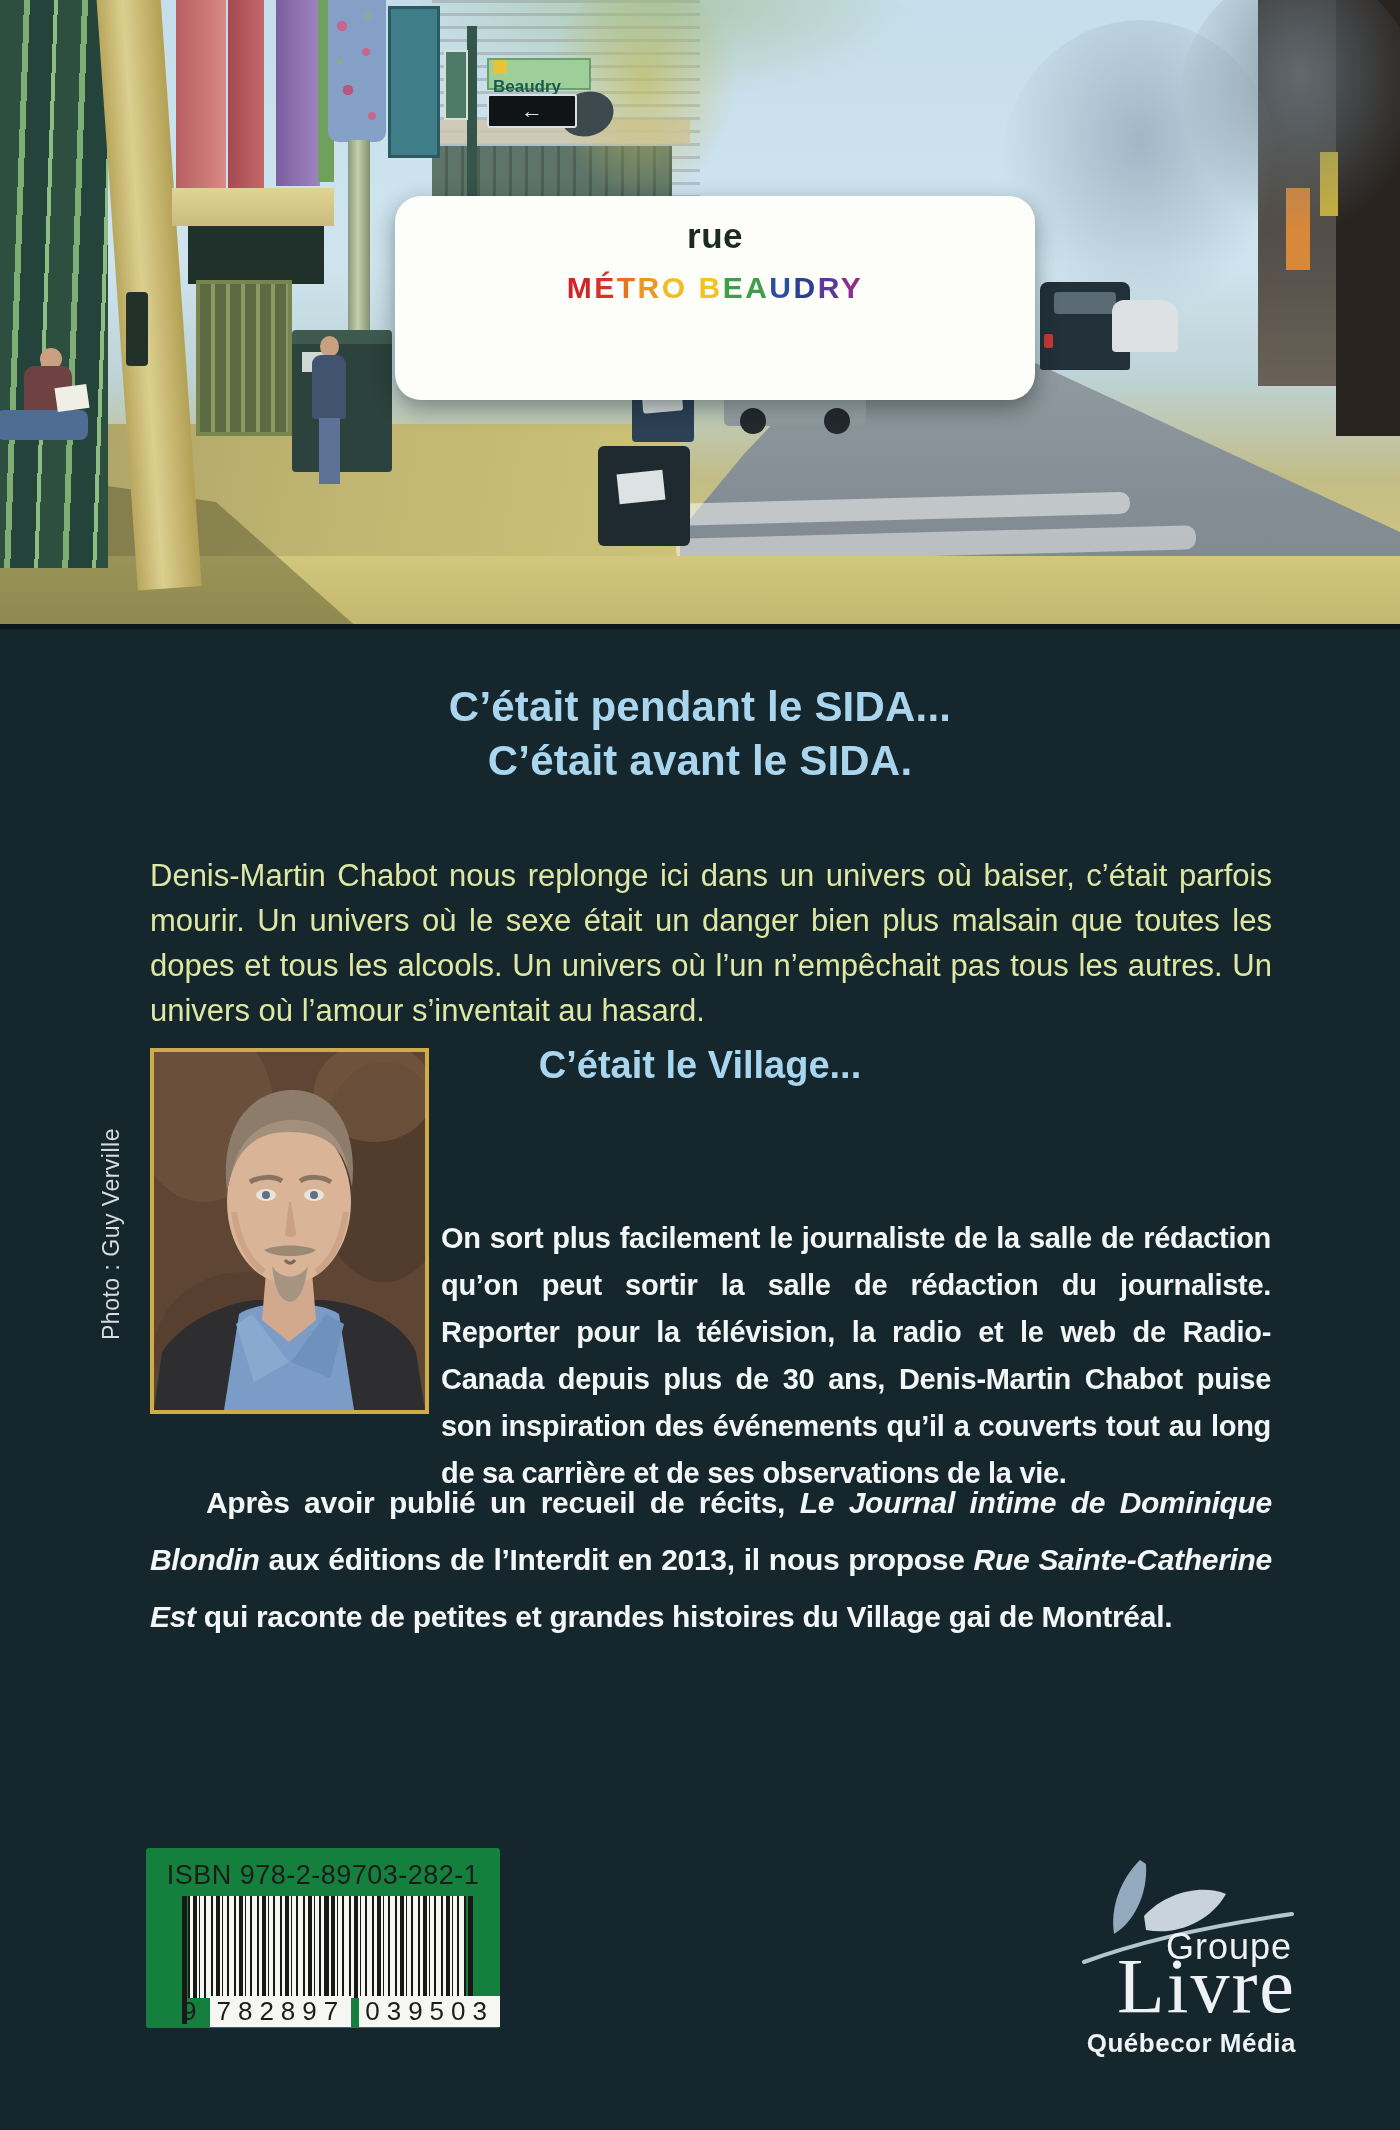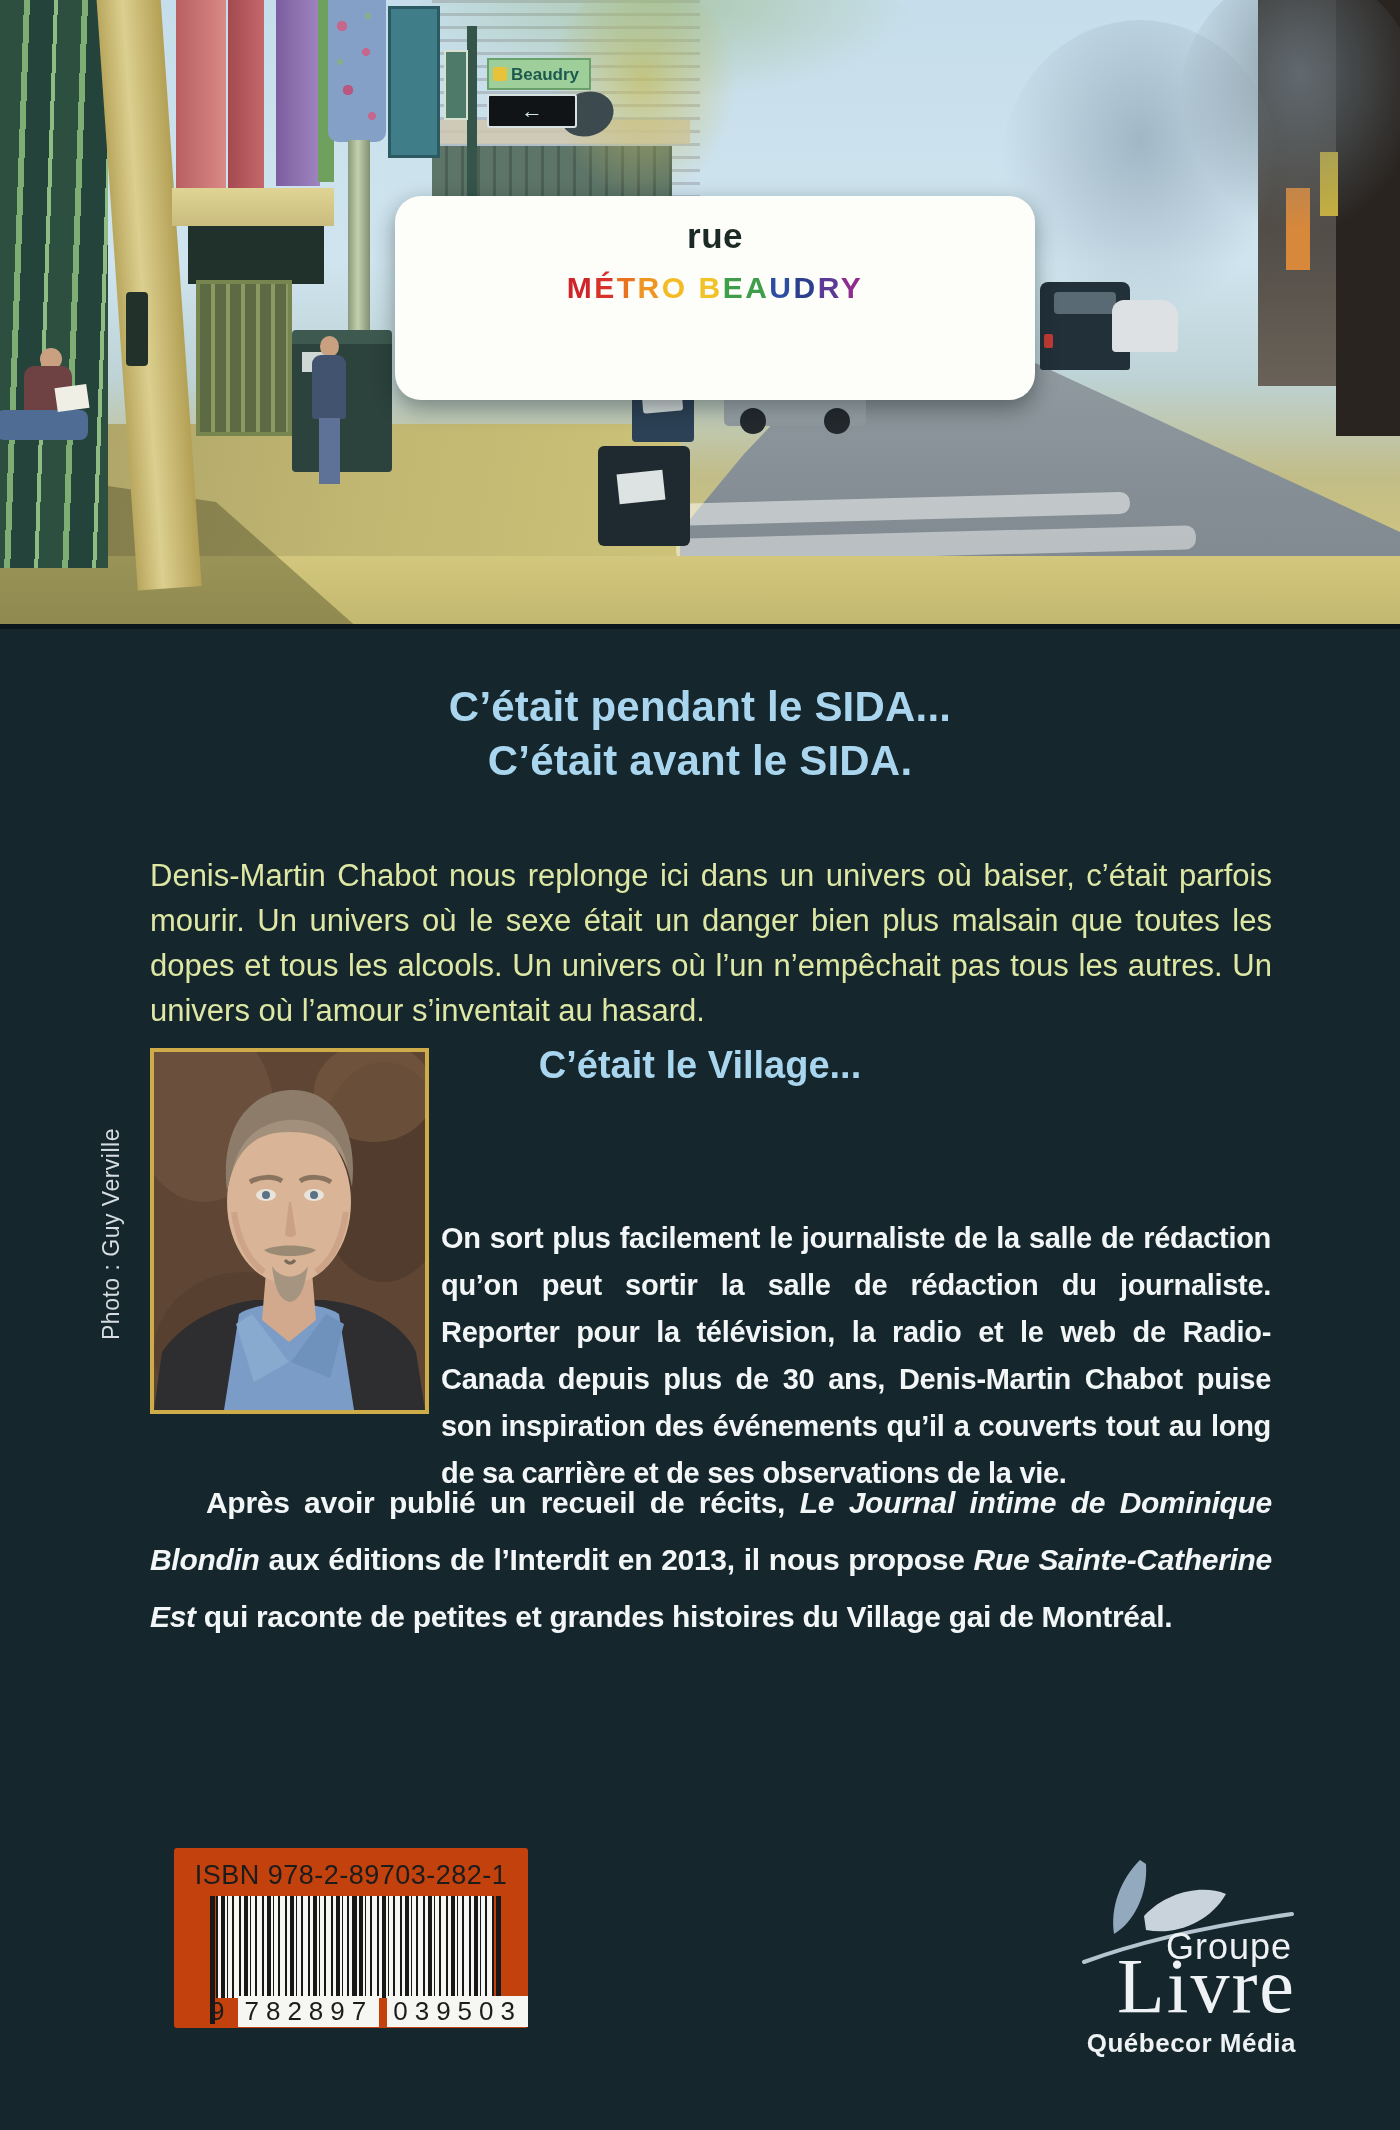--- a/index.html
+++ b/index.html
@@ -39,21 +39,21 @@
   .ph-shutter { left:432px; top:146px; width:240px; height:188px;
     background:repeating-linear-gradient(90deg,#5d7568 0 13px,#4c6055 13px 16px); }
   .ph-canopy { left:172px; top:188px; width:162px; height:38px; background:linear-gradient(180deg,#e0d494,#c9bc7e); }
   .ph-recess { left:188px; top:226px; width:136px; height:58px; background:#20302a; }
   .ph-doors { left:196px; top:280px; width:88px; height:148px; border:4px solid #77864e;
     background:repeating-linear-gradient(90deg,#5d6b44 0 11px,#8a9a62 11px 15px); }
   .ph-wallbox { left:126px; top:292px; width:22px; height:74px; background:#22322a; border-radius:4px; }
   .ph-signpost { left:467px; top:26px; width:10px; height:318px; background:#35544a; }
   .ph-vert-sign { left:444px; top:50px; width:20px; height:66px; background:#4e7a6a; border:2px solid #d8e0d0; }
   .ph-beaudry { left:487px; top:58px; width:104px; height:32px; background:#9ecf9b; border:2px solid #6aa06a;
-    display:flex; align-items:center; gap:4px; padding:0 4px; box-sizing:border-box; }
+    display:flex; gap:4px; padding:0 4px; box-sizing:border-box;flex-direction:column; }
   .ph-beaudry .metro-dot { position:static; width:14px; height:14px; background:#e8c23a; border-radius:2px; flex:0 0 auto; }
   .ph-beaudry .txt { position:static; color:#1d5a4e; font-size:17px; font-weight:bold; line-height:1; }
   .ph-arrow { left:487px; top:94px; width:86px; height:30px; background:#101416; border:2px solid #d9e2e2; border-radius:3px;
     color:#cfe8e4; font-size:22px; font-weight:bold; display:flex; align-items:center; justify-content:center; }
   .ph-tree-brick { left:548px; top:-20px; width:190px; height:220px; border-radius:50%;
     background:radial-gradient(ellipse at 50% 45%,rgba(200,190,96,.75),rgba(200,190,96,0) 70%); }
   .ph-branches-top { left:400px; top:-40px; width:520px; height:140px; border-radius:50%;
     background:radial-gradient(ellipse at 50% 30%,rgba(150,180,120,.55),rgba(150,180,120,0) 70%); }
   .ph-overpass { left:748px; top:196px; width:218px; height:34px; background:#5f6d76; border-top:5px solid #8a98a0; }
   .ph-overpass-leg { left:0; top:0; width:8px; height:100%; background:#4c585f; }
@@ -130,21 +130,21 @@
   .bio1 { position:absolute; left:441px; top:1186px; width:830px; color:#f3f6f7;
     font-size:29px; font-weight:bold; line-height:47px; text-align:justify; letter-spacing:-.3px; }
   .bio2 { position:absolute; left:150px; top:1444px; width:1122px; color:#f3f6f7;
     font-size:30px; font-weight:bold; line-height:57px; text-align:justify; text-indent:56px; letter-spacing:-.3px; }
   .bio3 { position:absolute; left:150px; top:1612px; width:1122px; color:#f3f6f7;
     font-size:30px; font-weight:bold; line-height:57px; text-align:justify; text-indent:56px; letter-spacing:-.3px; }
   .bio2 .it, .bio3 .it { font-style:italic; }
 
   
   .barcode-box { position:absolute; left:146px; top:1848px; width:354px; height:180px;
-    background:#c2410c; border-radius:3px; color:#1c1c1c;margin-left:28px; }
+    background:#15803d; border-radius:3px; color:#1c1c1c; }
   .barcode-box .isbn { position:absolute; left:0; top:12px; width:100%; text-align:center;
     font-size:27px; letter-spacing:.5px; }
   .bars { position:absolute; left:42px; top:48px; width:278px; height:102px;
     background:repeating-linear-gradient(90deg,#181818 0 2px,#f6f6f3 2px 5px,#181818 5px 9px,#f6f6f3 9px 11px,#181818 11px 12px,#f6f6f3 12px 16px,#181818 16px 18px,#f6f6f3 18px 23px); }
   .guard { position:absolute; top:48px; width:5px; height:128px; background:#181818; }
   .g1 { left:36px; } .g2 { left:178px; } .g3 { left:322px; }
   .bc-digits { position:absolute; left:36px; top:148px; width:292px; display:flex; align-items:baseline;
     font-size:26px; }
   .bc-digits .d0 { margin-right:14px; }
   .bc-digits .grp { background:#f6f6f3; padding:0 6px; letter-spacing:7px; }

